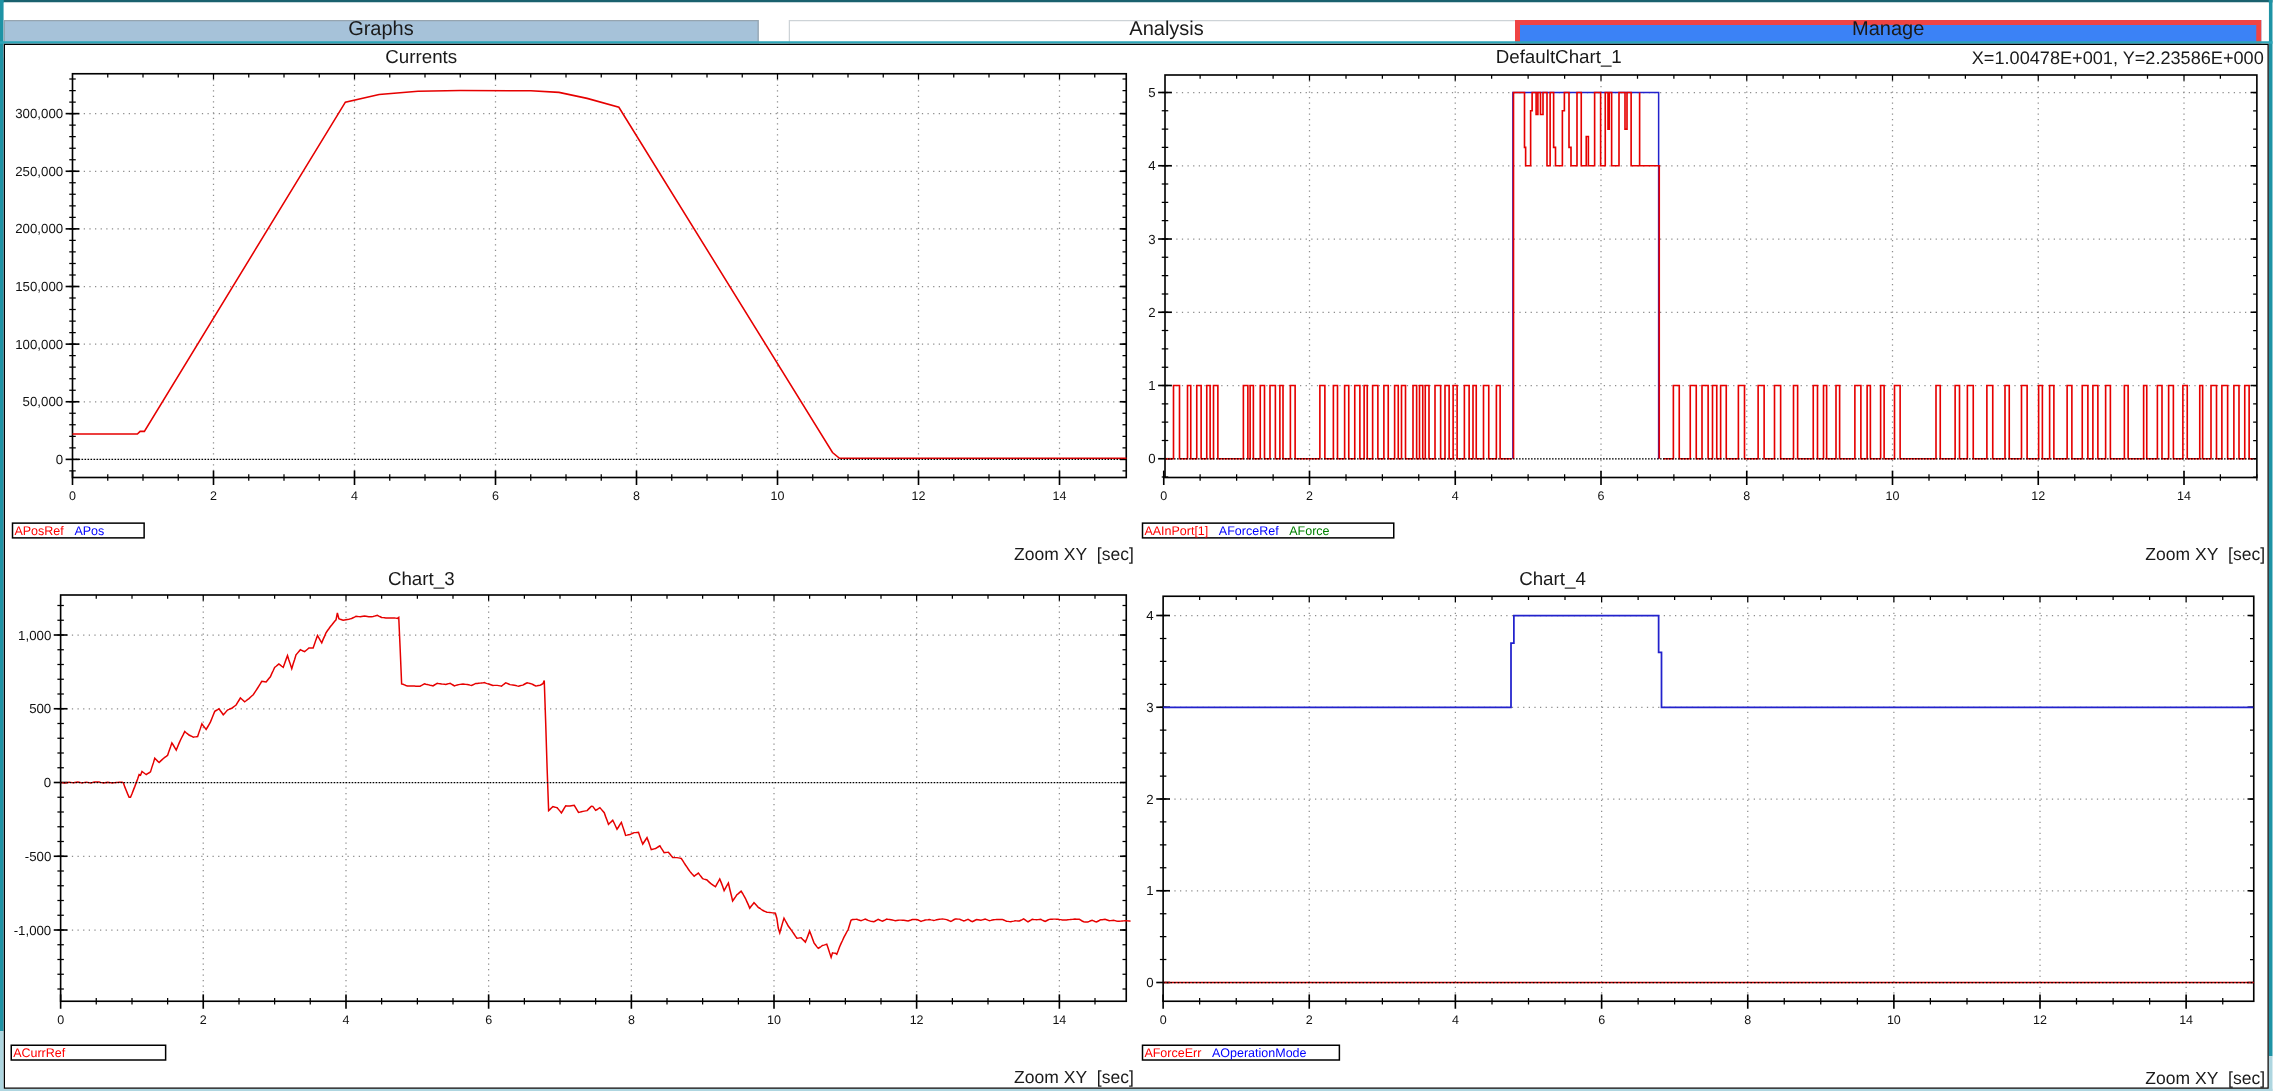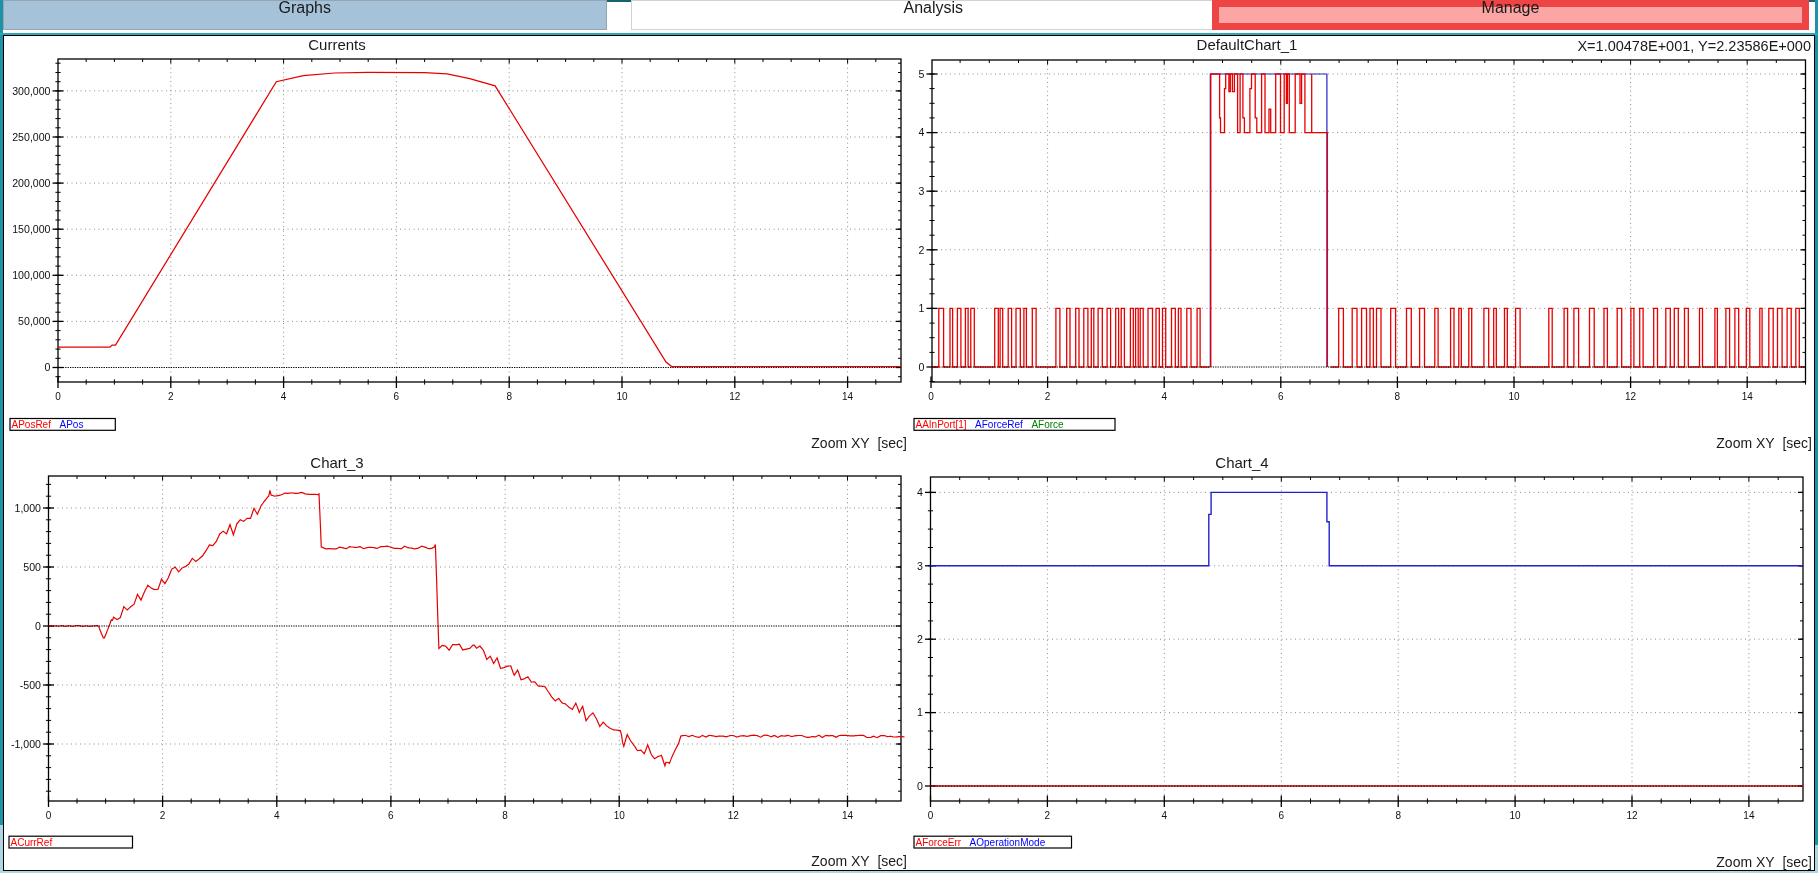--- a/index.html
+++ b/index.html
@@ -1,30 +1,30 @@
 <!DOCTYPE html>
 <html><head><meta charset="utf-8"><style>
 html,body{margin:0;padding:0;width:1818px;height:873px;background:#fff;overflow:hidden;
 font-family:"Liberation Sans",sans-serif;}
 .abs{position:absolute;}
-.tab{position:absolute;top:0;height:30px;box-sizing:border-box;display:flex;
+.tab{position:absolute;top:16px;height:30px;box-sizing:border-box;display:flex;
 align-items:center;justify-content:center;font-size:16px;color:#1a1a1a;padding-bottom:14px;box-sizing:border-box;}
 </style></head><body>
 
 <div class="abs" style="left:0;top:0;width:1818px;height:1.5px;background:#1a616e"></div>
 <div class="abs" style="left:0;top:0;width:3px;height:825px;background:#1e93a5"></div>
 <div class="abs" style="left:0;top:825px;width:3px;height:48px;background:#aed6e0"></div>
 <div class="abs" style="left:1814.5px;top:0;width:3.5px;height:845px;background:#1e93a5"></div>
 <div class="abs" style="left:1814.5px;top:845px;width:3.5px;height:28px;background:#aed6e0"></div>
 <div class="abs" style="left:0;top:871.2px;width:1818px;height:1.8px;background:#aed6e0"></div>
 
 <div class="abs" style="left:3px;top:1.5px;width:1811.5px;height:31.5px;background:#fff"></div>
 <div class="tab" style="left:3px;width:603.5px;background:#a6c2d9;border:1px solid #96a5b0;">Graphs</div>
 <div class="tab" style="left:606.5px;width:605.5px;background:#fff;border:1px solid #cdd3d7;margin-left:24px;">Analysis</div>
-<div class="tab" style="left:1212px;width:597px;background:#fca5a5;border:7px solid #ef4444;">Manage</div>
+<div class="tab" style="left:1212px;width:597px;background:#3b82f6;border:4px solid #ef4444;">Manage</div>
 
 <div class="abs" style="left:0;top:33px;width:1818px;height:1.8px;background:#2da6b8"></div>
 
 <div class="abs" style="left:3px;top:34.8px;width:1811.5px;height:836.4px;background:#fff;border:1.4px solid #000;box-sizing:border-box;"></div>
 <svg class="abs" style="left:0;top:0" width="1818" height="873" viewBox="0 0 1818 873" font-family="Liberation Sans, sans-serif">
 <line x1="58" y1="321.4" x2="901" y2="321.4" stroke="#8d8d8d" stroke-width="1" stroke-dasharray="1 3.5"></line>
 <line x1="58" y1="275.3" x2="901" y2="275.3" stroke="#8d8d8d" stroke-width="1" stroke-dasharray="1 3.5"></line>
 <line x1="58" y1="229.2" x2="901" y2="229.2" stroke="#8d8d8d" stroke-width="1" stroke-dasharray="1 3.5"></line>
 <line x1="58" y1="183.1" x2="901" y2="183.1" stroke="#8d8d8d" stroke-width="1" stroke-dasharray="1 3.5"></line>
 <line x1="58" y1="137" x2="901" y2="137" stroke="#8d8d8d" stroke-width="1" stroke-dasharray="1 3.5"></line>

